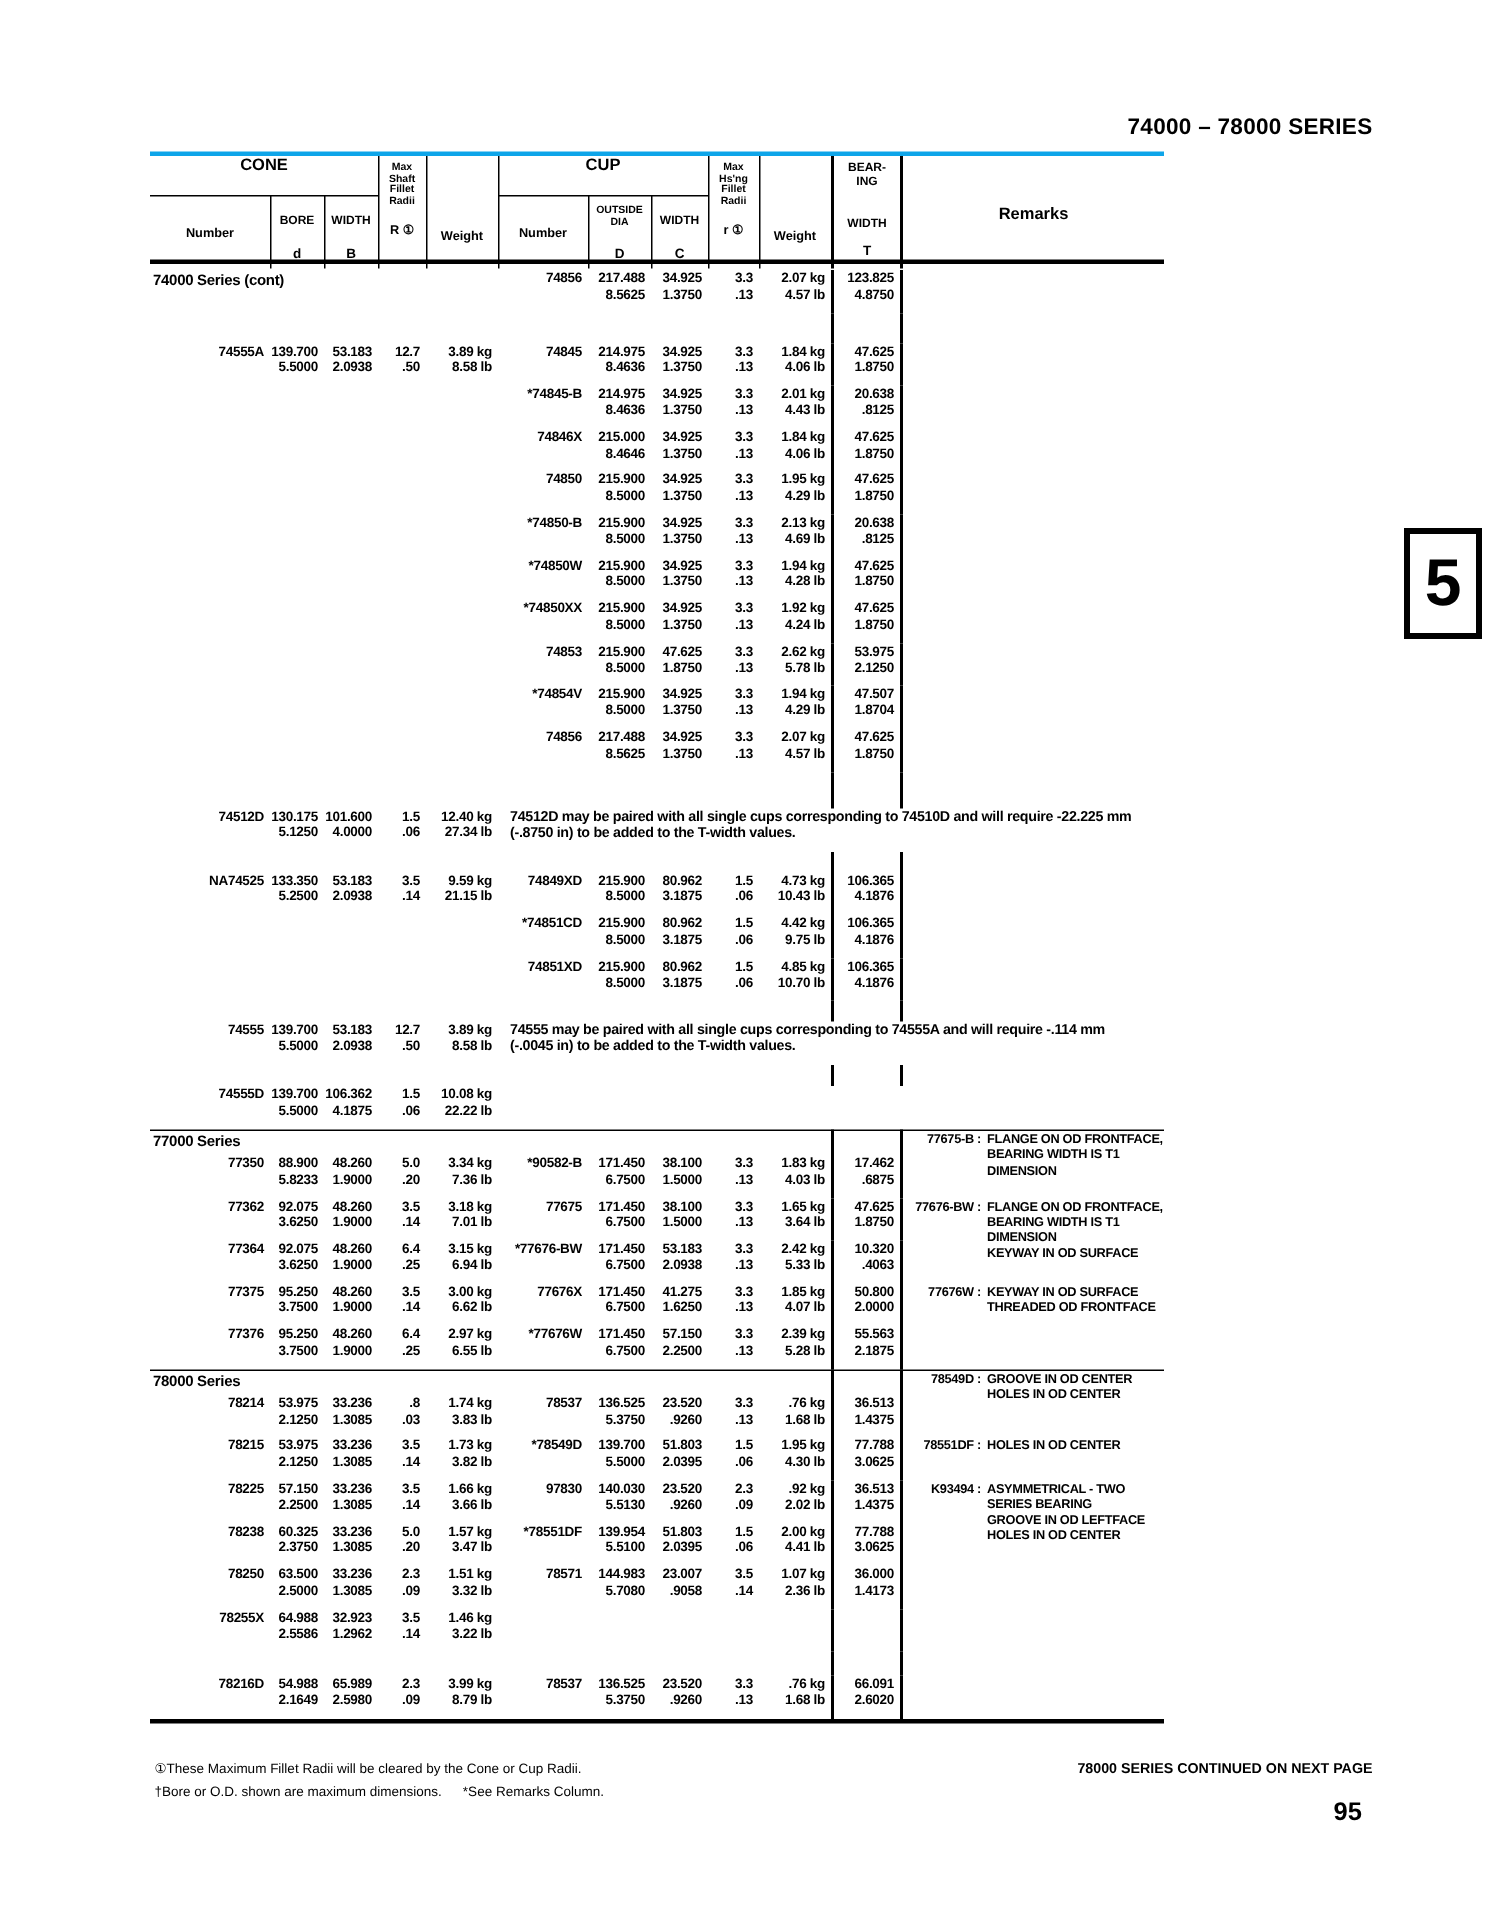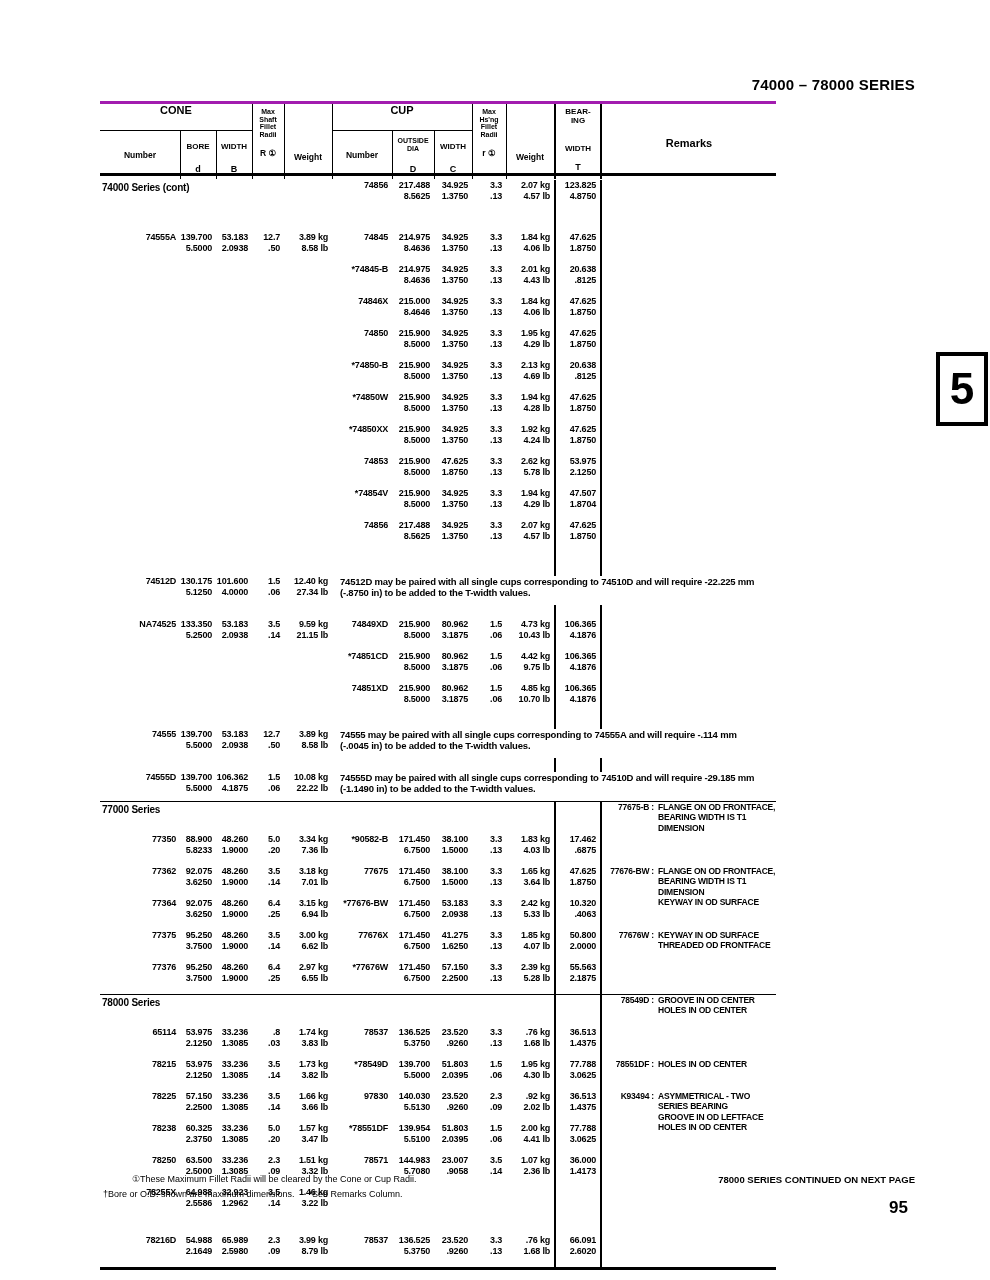--- a/index.html
+++ b/index.html
@@ -15,21 +15,21 @@
   
   .tab5 {
     position:absolute; right:2px; top:352px; width:52px; height:74px;
     border:4px solid #000; display:flex; align-items:center; justify-content:center;
     font-size:44px; font-weight:bold; background:#fff;
   }
   
   .tbl { position:absolute; left:100px; top:101px; width:676px; }
   .thead {
     position:relative; height:75px;
-    border-top:3px solid #a21caf; border-bottom:3px solid #000;text-decoration:underline;
+    border-top:3px solid #0ea5e9; border-bottom:3px solid #000;text-decoration:underline;
   }
   .thead div { position:absolute; text-align:center; font-weight:bold; }
   .ml { white-space:pre-line; }
   .h-cone   { left:0;   top:8;  width:152px; font-size:11px; }
   .h-cup    { left:232px; top:8; width:140px; font-size:11px; }
   .h-remarks{ left:502px; top:33px; width:174px; font-size:11px; }
   .h-line   { height:1px; background:#000; top:26px; }
   .h-cone-line { left:0; width:152px; }
   .h-cup-line  { left:232px; width:140px; }
   .h-s85 { font-size:8.5px; }
@@ -65,39 +65,39 @@
     grid-template-columns:80px 36px 36px 32px 48px 60px 42px 38px 34px 48px 48px 174px;
     border-bottom:3px solid #000;
     padding-top:4px;
   }
   .cell {
     font-size:9px; line-height:10.8px; font-weight:bold; letter-spacing:-.2px;
     text-align:right; padding:0 4px 7px 0; white-space:nowrap;
   }
   .numcell { text-align:right; }
   .tcell { border-left:2px solid #000; border-right:2px solid #000; }
-  .remcell { position:relative; text-align:left; padding:16px; overflow:visible; }
+  .remcell { position:relative; text-align:left; padding:0; overflow:visible; }
   .remark {
     position:absolute; left:4px; top:0; width:170px; display:flex;
     font-size:8.5px; line-height:10.4px; font-weight:bold; letter-spacing:-.2px;
   }
   .remark .rlabel { width:48px; flex:none; text-align:right; margin-right:4px; white-space:nowrap; }
   .remark .rlines div { white-space:nowrap; }
   .seccell {
     font-size:10px; font-weight:bold; text-align:left; letter-spacing:-.2px;
     padding:2px 0 3px 2px; min-height:15px; white-space:nowrap;
   }
   .notecell {
     text-align:left; font-size:9.5px; line-height:11px; font-weight:bold;
     letter-spacing:-.2px; padding:0 0 7px 8px; white-space:nowrap;
   }
   .rule { border-top:1px solid #000; }
   .gapcell { padding:0; }
   
-  .fnotes { position:absolute; left:103px; top:1172px; font-size:9px; line-height:15px;text-align:right; }
+  .fnotes { position:absolute; left:103px; top:1172px; font-size:9px; line-height:15px; }
   .fn2 span { margin-right:14px; }
   .continued { position:absolute; right:75px; top:1174px; font-size:9.5px; font-weight:bold; }
   .pagenum { position:absolute; right:82px; top:1198px; font-size:17px; font-weight:bold; }
 </style>
 </head>
 <body>
 
 <div class="title">74000 – 78000 SERIES</div>
 
 <div class="tab5">5</div>
@@ -607,24 +607,20 @@
         <div>4.1875</div>
       </div>
       <div class="cell" style="grid-area: 22 / 4;">
         <div>1.5</div>
         <div>.06</div>
       </div>
       <div class="cell" style="grid-area: 22 / 5;">
         <div>10.08 kg</div>
         <div>22.22 lb</div>
       </div>
-      <div class="notecell" style="grid-area: 22 / 6 / auto / 13;">
-        <div>74555D may be paired with all single cups corresponding to 74510D and will require -29.185 mm</div>
-        <div>(-1.1490 in) to be added to the T-width values.</div>
-      </div>
       <div class="seccell rule" style="grid-area: 23 / 1 / auto / 11;">77000 Series</div>
       <div class="tcell rule" style="grid-area: 23 / 11;"></div>
       <div class="remcell rule" style="grid-area: 23 / 12;">
         <div class="remark">
           <div class="rlabel">77675-B :</div>
           <div class="rlines">
             <div>FLANGE ON OD FRONTFACE,</div>
             <div>BEARING WIDTH IS T1</div>
             <div>DIMENSION</div>
           </div>
@@ -868,21 +864,21 @@
       <div class="remcell rule" style="grid-area: 29 / 12;">
         <div class="remark">
           <div class="rlabel">78549D :</div>
           <div class="rlines">
             <div>GROOVE IN OD CENTER</div>
             <div>HOLES IN OD CENTER</div>
           </div>
         </div>
       </div>
       <div class="cell numcell" style="grid-area: 30 / 1;">
-        <div>65114</div>
+        <div>78214</div>
       </div>
       <div class="cell" style="grid-area: 30 / 2;">
         <div>53.975</div>
         <div>2.1250</div>
       </div>
       <div class="cell" style="grid-area: 30 / 3;">
         <div>33.236</div>
         <div>1.3085</div>
       </div>
       <div class="cell" style="grid-area: 30 / 4;">

